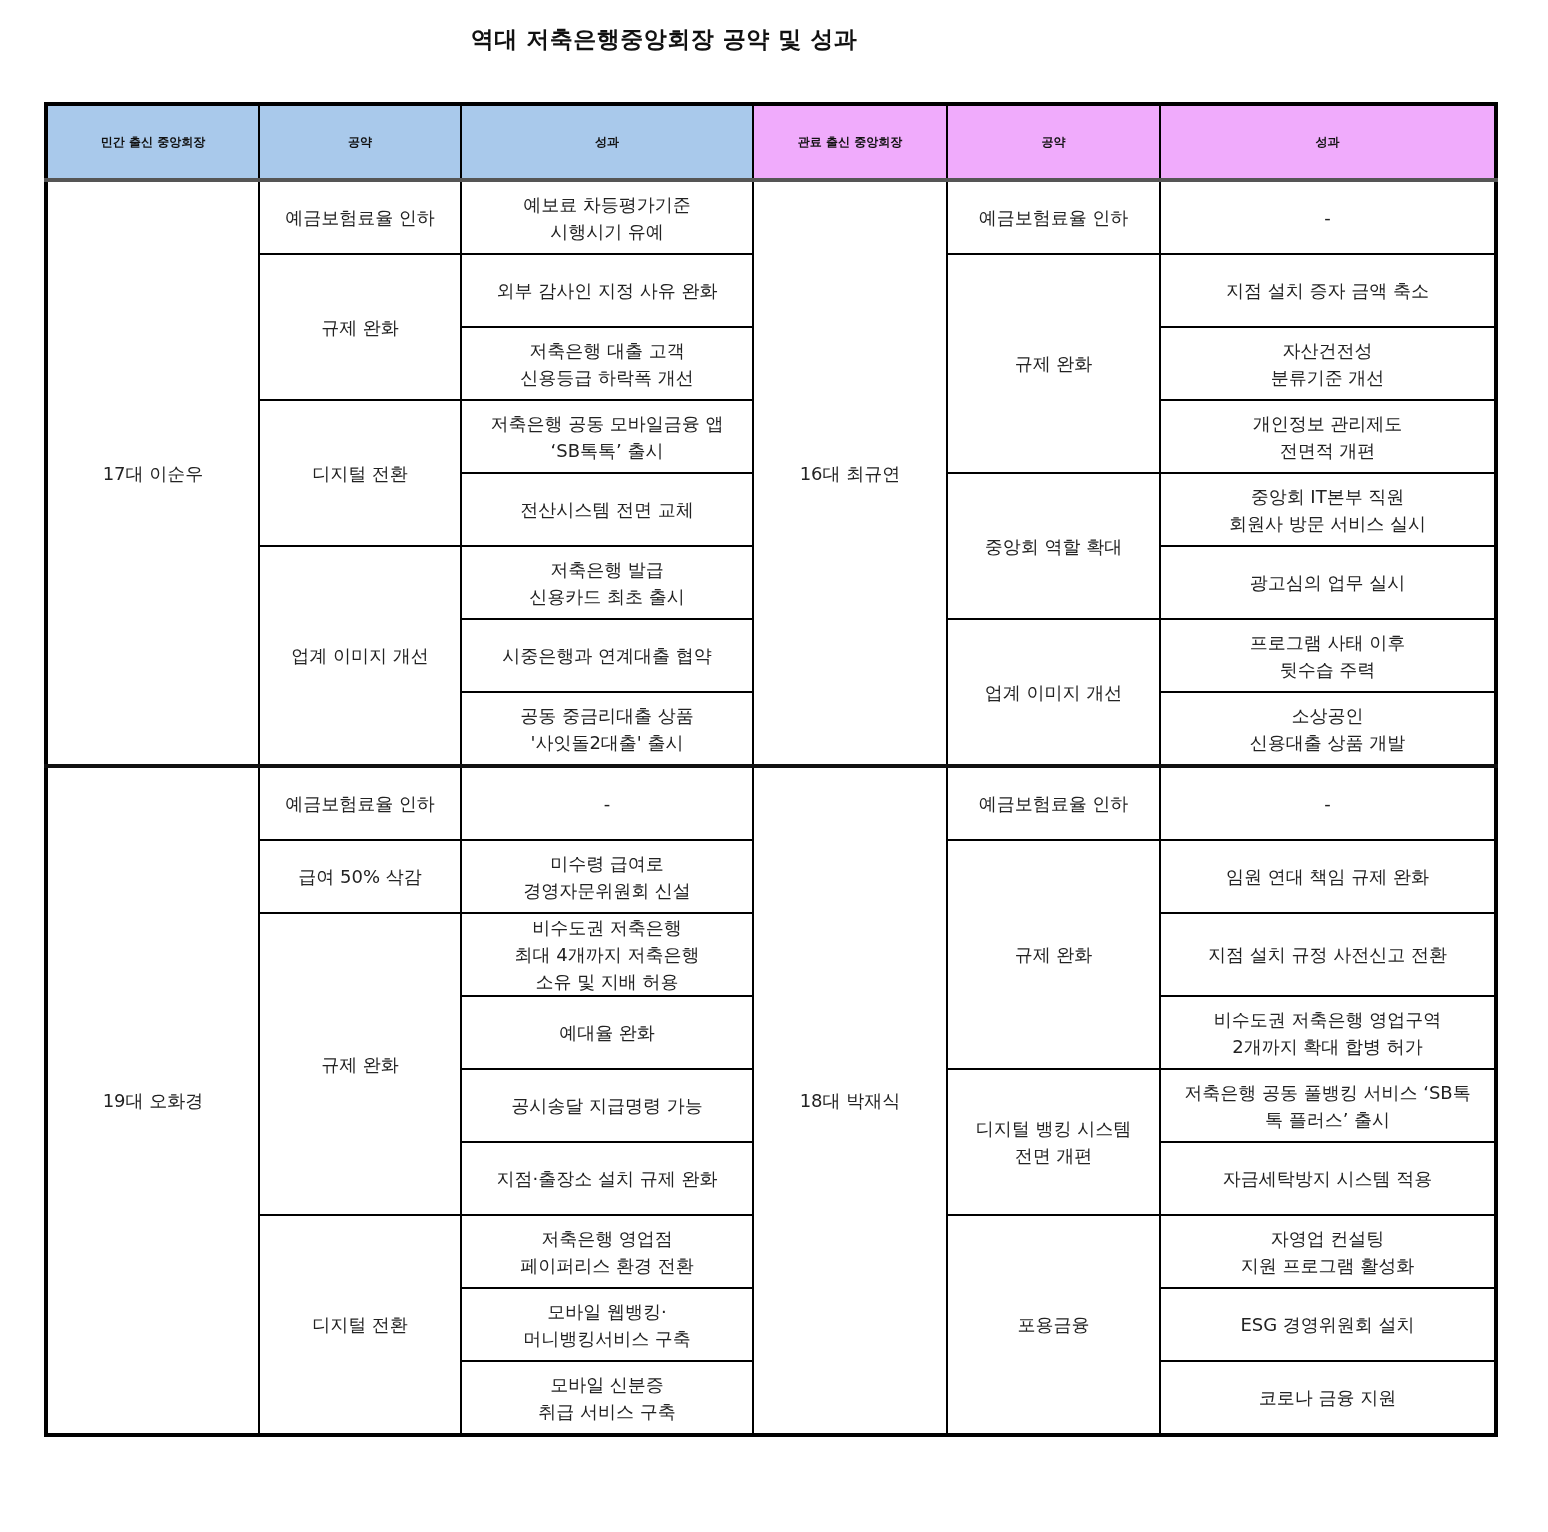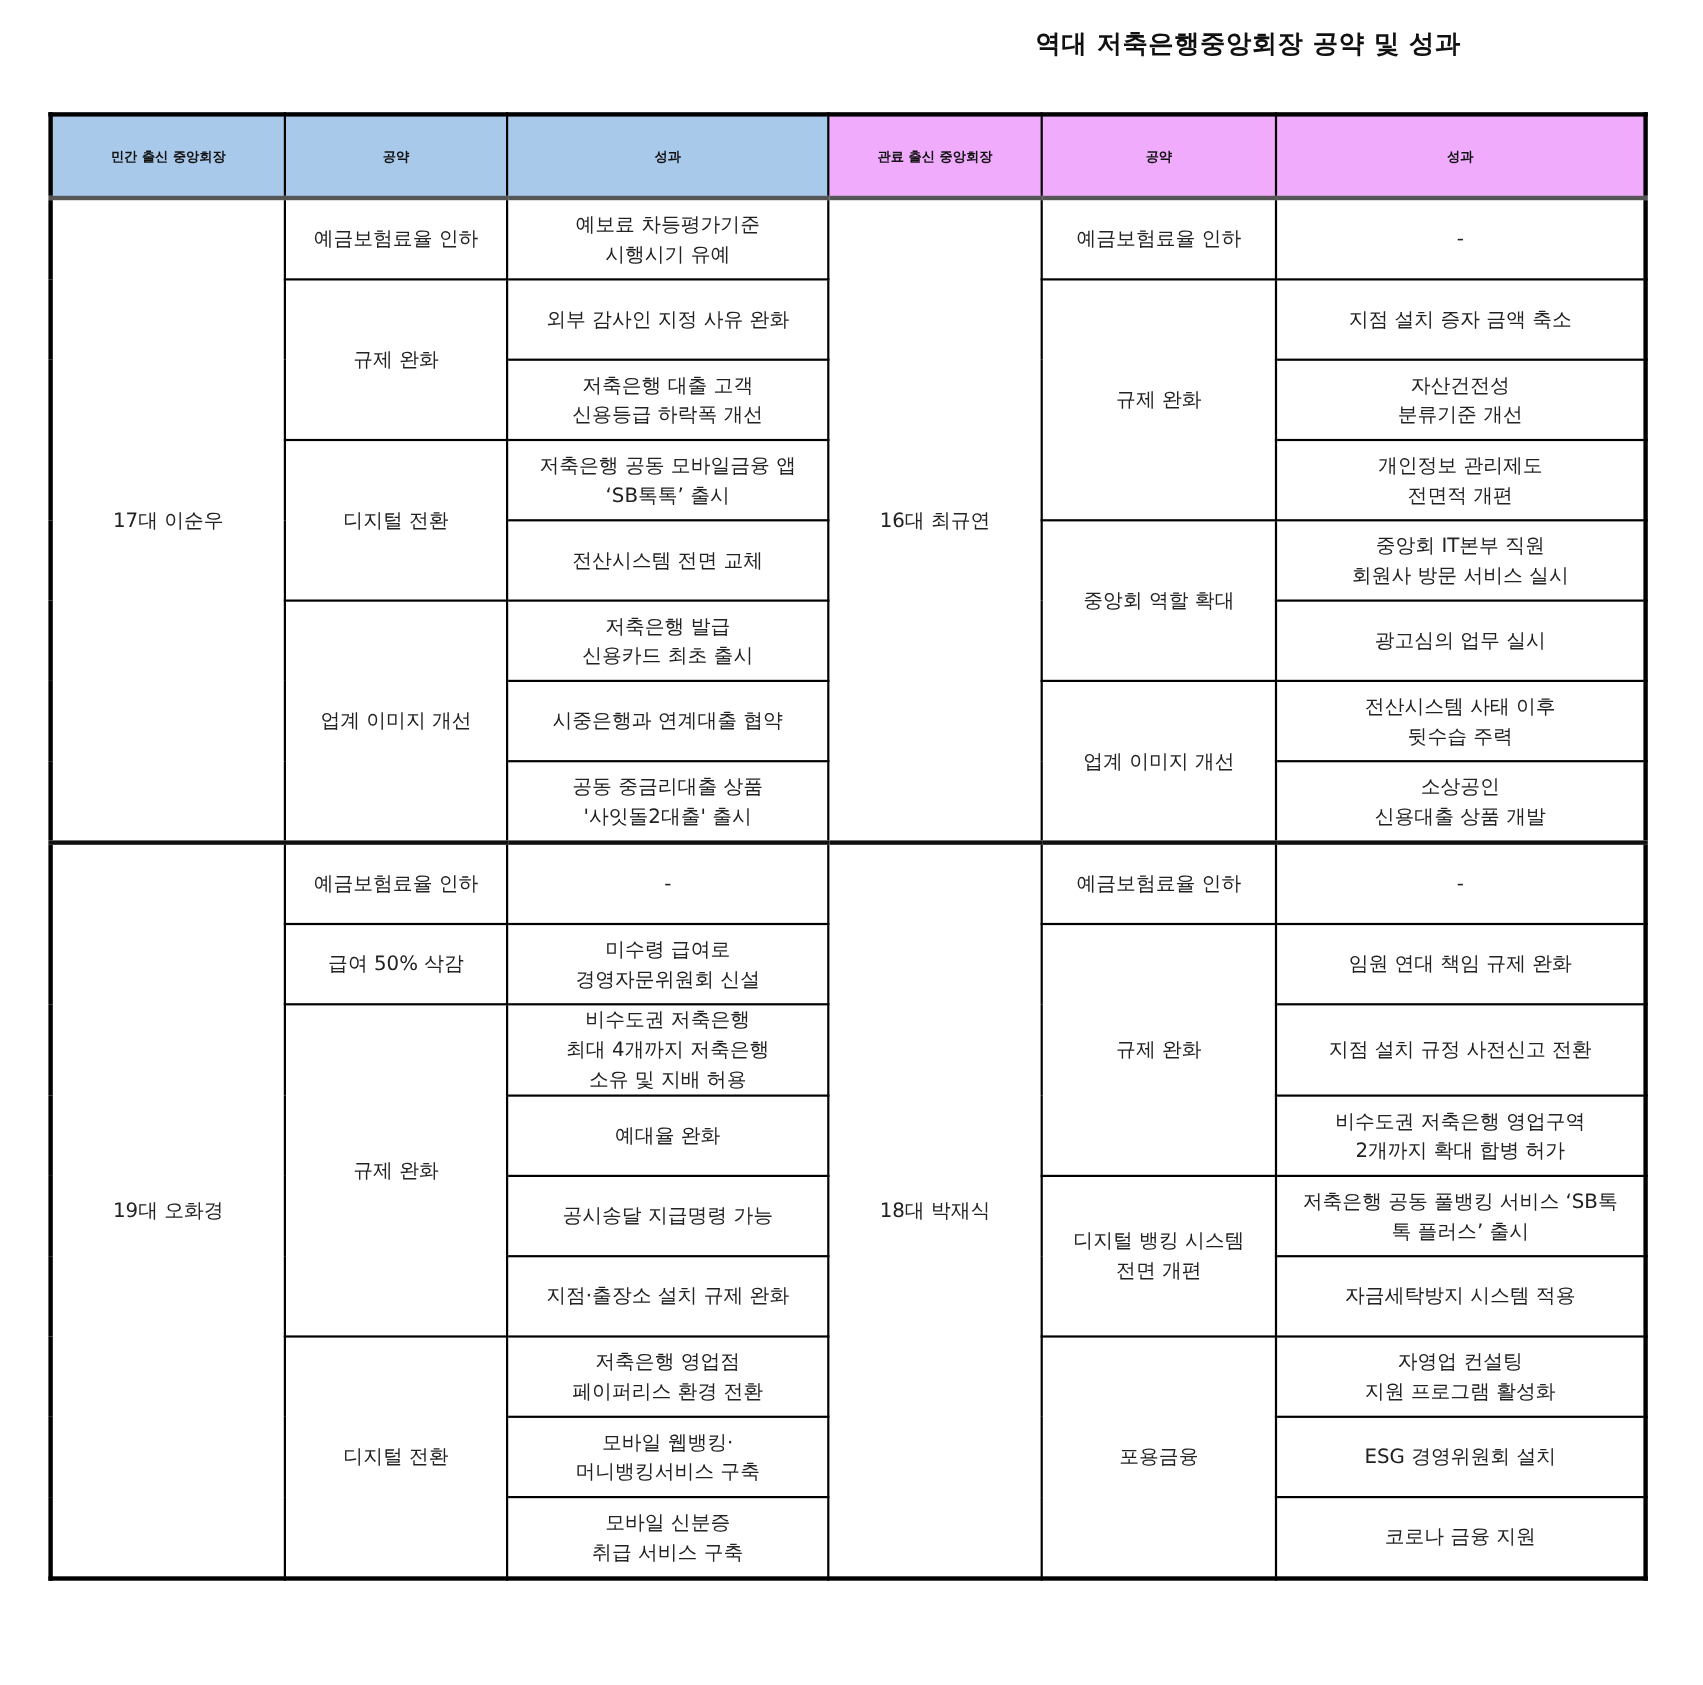--- a/index.html
+++ b/index.html
@@ -2,21 +2,21 @@
 <html><head>
 <meta charset="utf-8">
 <style>
   html, body { margin: 0; padding: 0; background: #ffffff; }
   body {
     width: 1548px; height: 1532px; position: relative;
     font-family: "DejaVu Sans", "Liberation Sans", sans-serif;
     color: #222;
   }
   .title {
-    position: absolute; left: 0; top: 24px; width: 1328px; text-align: right;
+    position: absolute; left: 0; top: 24px; width: 1328px; text-align: center;
     font-size: 23px; font-weight: bold; color: #111; letter-spacing: 0.5px;
   }
   table.main {
     position: absolute; left: 44px; top: 102px;
     border-collapse: collapse; table-layout: fixed;
     width: 1450px;
     border: 4px solid #000;
   }
   table.main th, table.main td {
     text-align: center; vertical-align: middle;
@@ -102,21 +102,21 @@
     </tr>
     <tr>
       <td rowspan="3">업계 이미지 개선</td>
       <td>저축은행 발급
 신용카드 최초 출시</td>
       <td class="gray-b">광고심의 업무 실시</td>
     </tr>
     <tr>
       <td class="gray-b">시중은행과 연계대출 협약</td>
       <td rowspan="2">업계 이미지 개선</td>
-      <td>전산시스템 사태 이후
+      <td>프로그램 사태 이후
 뒷수습 주력</td>
     </tr>
     <tr>
       <td>공동 중금리대출 상품
 '사잇돌2대출' 출시</td>
       <td>소상공인
 신용대출 상품 개발</td>
     </tr>
 
     <tr class="group-break">

